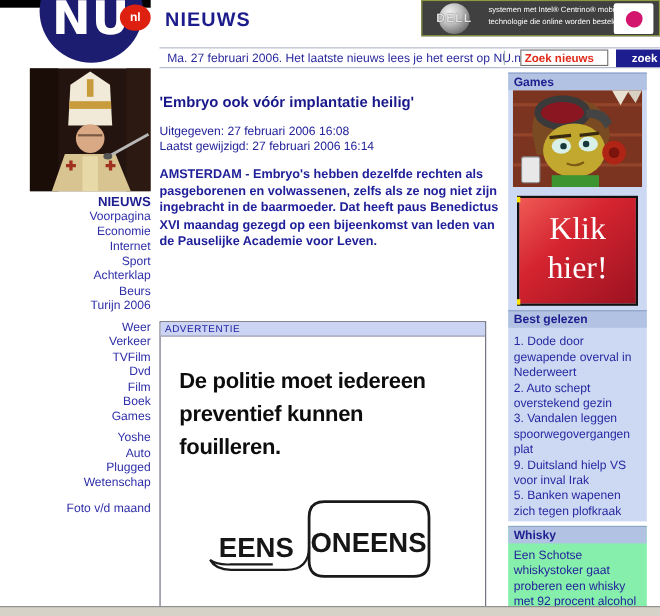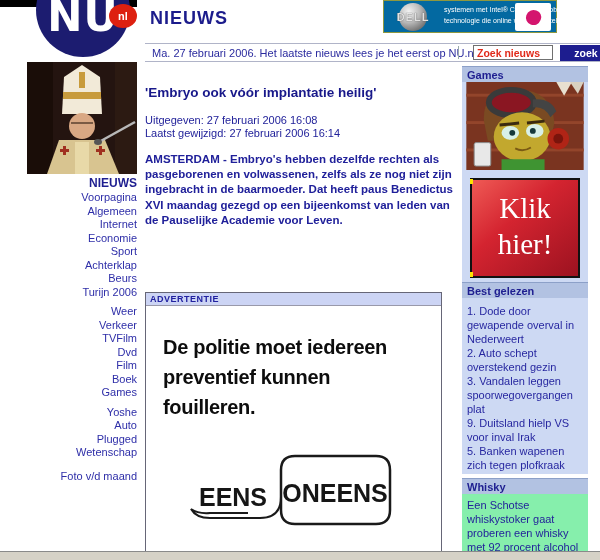--- a/index.html
+++ b/index.html
@@ -13,22 +13,22 @@
                border-radius:50%; background:#1c1c70; cursor:pointer; }
   .nu-word { position:absolute; left:50%; top:33px; transform:translateX(-50%);
              font-family:"DejaVu Sans", sans-serif; font-weight:bold; font-size:42px;
              color:#fff; line-height:1; letter-spacing:1px; }
   .nl-badge { position:absolute; left:109px; top:4px; width:28px; height:24px; border-radius:50%;
               background:#dd2010; color:#fff; font-weight:bold; font-size:11px;
               display:flex; align-items:center; justify-content:center; }
   .site-title { position:absolute; left:150px; top:8px; font-size:18px; font-weight:bold;
                 color:#1c1c8c; letter-spacing:1px; }
 
-  .dell-ad { position:absolute; left:383px; top:0; width:174px; height:33px;
-             background:#0369a1; border:1px solid #8f9840; cursor:pointer; }
+  .dell-ad { position:absolute; left:383px; top:0; width:217px; height:33px;
+             background:#404040; border:1px solid #8f9840; cursor:pointer; }
   .dell-logo { position:absolute; left:4px; top:1px; width:50px; height:30px; }
   .dell-sphere { position:absolute; left:11px; top:1px; width:28px; height:28px; border-radius:50%;
                  background:radial-gradient(circle at 35% 30%, #f2f2f2, #bdbdbd 40%, #777 75%, #4a4a4a); }
   .dell-word { position:absolute; left:0; top:9px; width:50px; text-align:center;
                font-size:11px; font-weight:bold; color:#e2e2e2; letter-spacing:1px;
                text-shadow:0 0 1px #333; }
   .dell-text { position:absolute; left:60px; top:4px; width:138px; font-size:7px;
                line-height:1.5; color:#fff; }
   .centrino-badge { position:absolute; right:5px; top:2px; width:36px; height:28px; background:#fff;
                     border-radius:2px; display:flex; align-items:center; justify-content:center; }
@@ -65,21 +65,21 @@
   .lead      { position:absolute; left:145px; top:152px; width:312px; font-size:11.5px;
                font-weight:bold; color:#20209a; line-height:15.2px; }
   .body-par  { position:absolute; left:145px; top:232px; width:312px; font-size:11.5px;
                color:#2a2aa0; line-height:15.2px; }
   .body-link { text-decoration:underline; cursor:pointer; }
 
   
   .ad-box { position:absolute; left:145px; top:292px; width:297px; height:260px;
             border:1px solid #667; background:#fff; }
   .ad-label-bar { height:13px; background:#ccd4f4; border-bottom:1px solid #99a;
-                  font-size:9px; font-weight:bold; color:#2121a0; padding:1px 0 0 4px;
+                  font-size:9px; font-weight:normal; color:#2121a0; padding:1px 0 0 4px;
                   letter-spacing:0.5px; }
   .poll-statement { margin:26px 0 0 17px; width:264px; font-size:20px; font-weight:bold;
                     color:#0d0d0d; line-height:30px; letter-spacing:-0.3px; }
   .poll-graphic { margin-top:30px; text-align:center; }
   .poll-graphic text { font-family:"Liberation Sans", sans-serif; font-weight:bold;
                        font-size:25px; fill:#161616; cursor:pointer; }
 
   
   .rs-box1 { position:absolute; left:462px; top:66px; width:126px; height:408px; background:#cdd9f3; }
   .rs-box2 { position:absolute; left:462px; top:478px; width:126px; height:82px; background:#86efac;
@@ -146,23 +146,22 @@
     <rect x="48" y="80" width="14" height="32" fill="#e8d9a8"></rect>
     <path d="M36 84 l3 0 0 3 3 0 0 3 -3 0 0 3 -3 0 0 -3 -3 0 0 -3 3 0 Z" fill="#a03020"></path>
     <path d="M72 84 l3 0 0 3 3 0 0 3 -3 0 0 3 -3 0 0 -3 -3 0 0 -3 3 0 Z" fill="#a03020"></path>
     <line x1="108" y1="60" x2="72" y2="80" stroke="#b8b8b8" stroke-width="2.5"></line>
     <ellipse cx="71" cy="80" rx="4" ry="3" fill="#555"></ellipse>
   </svg>
   <div class="nieuws-label">NIEUWS</div>
   <div class="left-menu">
       <div class="menu-group">
         <div class="menu-item">Voorpagina</div>
-        <div class="menu-item">Algemeen</div>
+        <div class="menu-item">Economie</div>
         <div class="menu-item">Internet</div>
-        <div class="menu-item">Economie</div>
         <div class="menu-item">Sport</div>
         <div class="menu-item">Achterklap</div>
         <div class="menu-item">Beurs</div>
         <div class="menu-item">Turijn 2006</div>
       </div>
       <div class="menu-group">
         <div class="menu-item">Weer</div>
         <div class="menu-item">Verkeer</div>
         <div class="menu-item">TVFilm</div>
         <div class="menu-item">Dvd</div>

